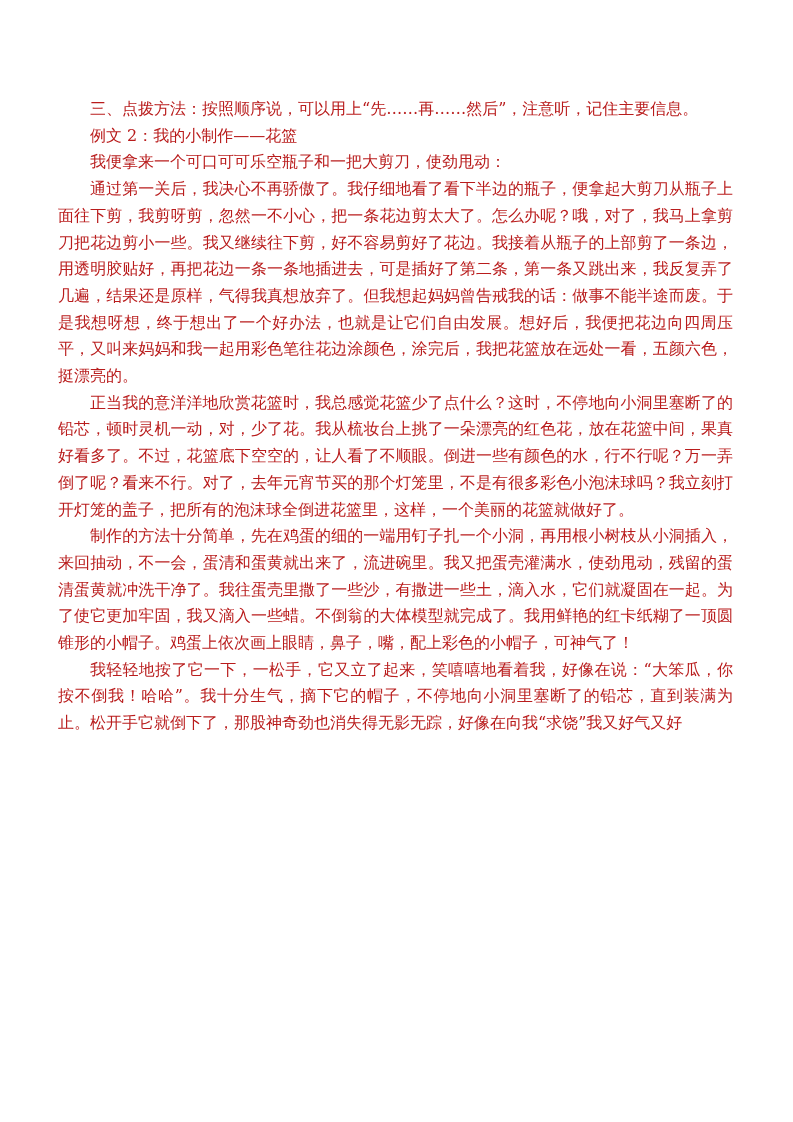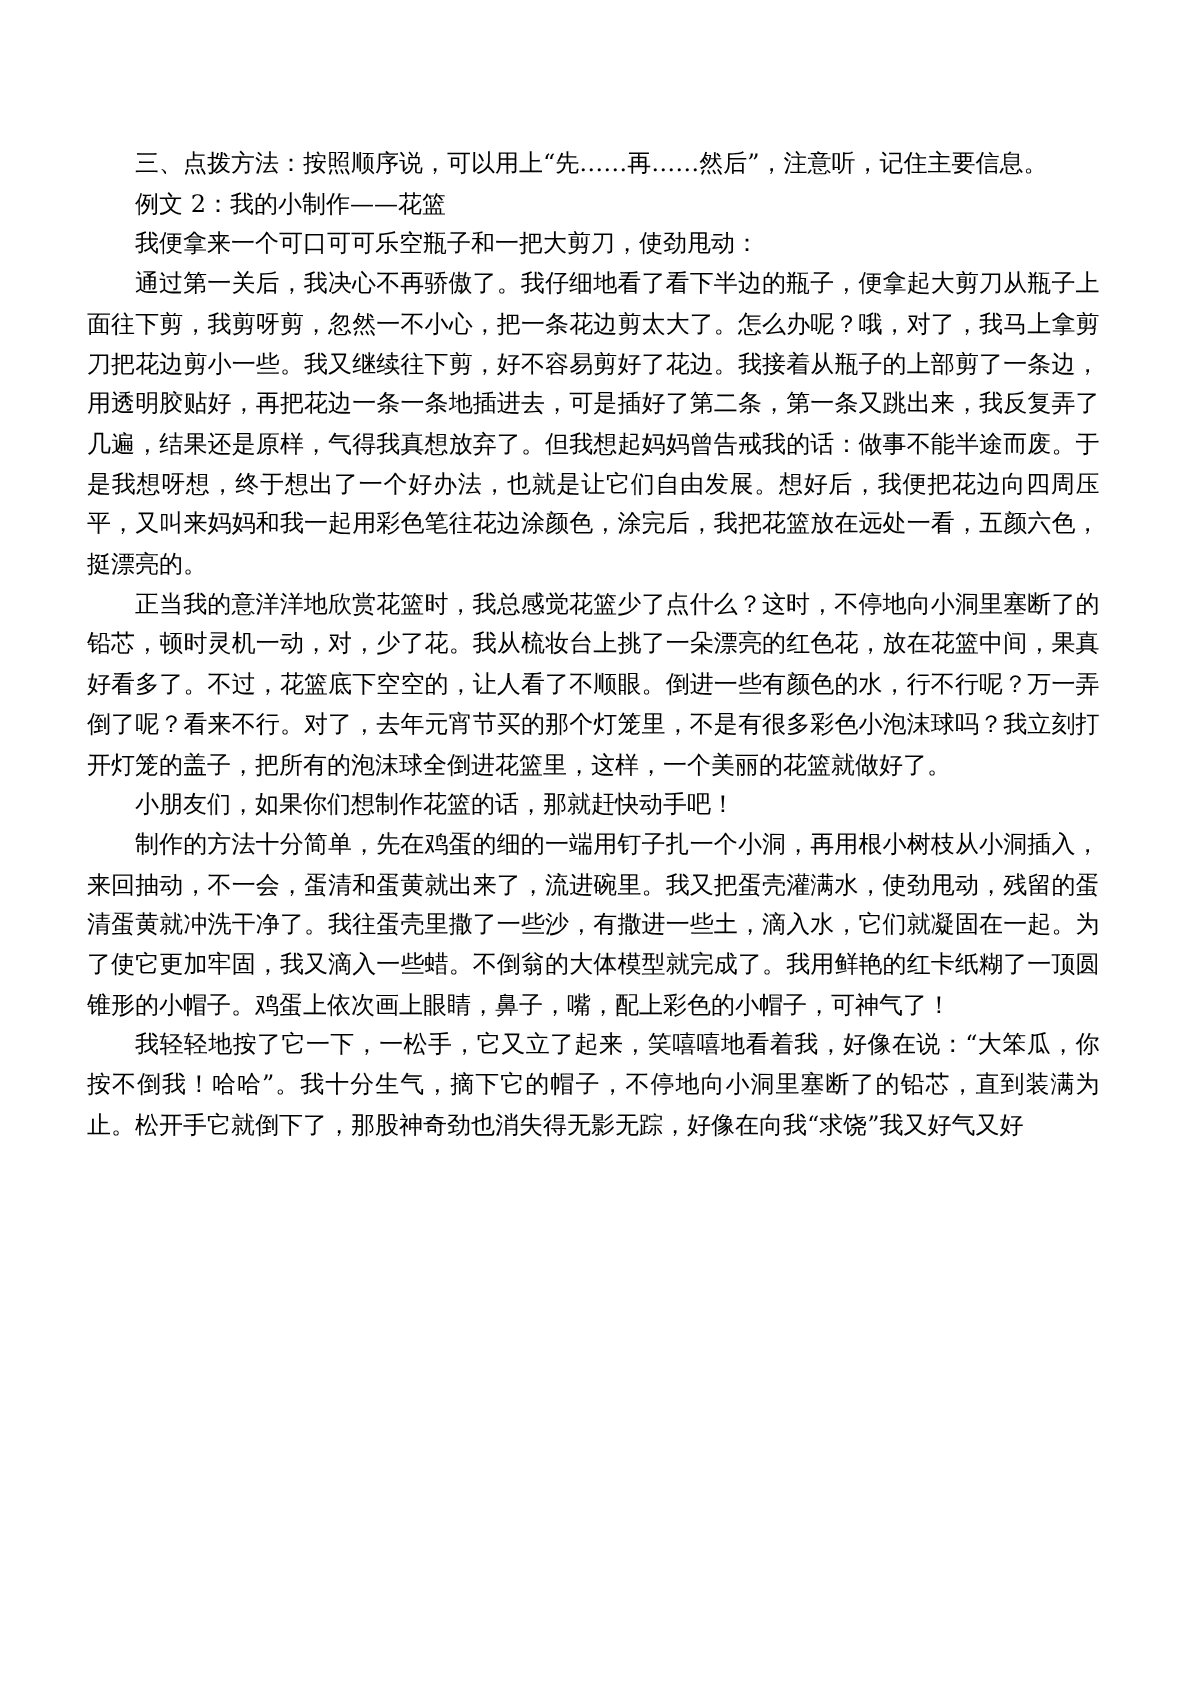--- a/index.html
+++ b/index.html
@@ -20,30 +20,29 @@
     background: #ffffff;
   }
   .para {
     margin: 0;
     padding: 0;
     text-indent: 2em;
     text-align: justify;
     font-family: "DejaVu Serif", "Liberation Serif", serif;
     font-size: 16px;
     line-height: 26.7px;
-    color: #000000;
+    color: #b91c1c;
     letter-spacing: 0px;
     word-break: break-all;
   }
 </style>
 </head>
 <body>
 
 <div class="page">
   <p class="para">三、点拨方法：按照顺序说，可以用上“先……再……然后”，注意听，记住主要信息。</p>
   <p class="para">例文 2：我的小制作——花篮</p>
   <p class="para">我便拿来一个可口可可乐空瓶子和一把大剪刀，使劲甩动：</p>
   <p class="para">通过第一关后，我决心不再骄傲了。我仔细地看了看下半边的瓶子，便拿起大剪刀从瓶子上面往下剪，我剪呀剪，忽然一不小心，把一条花边剪太大了。怎么办呢？哦，对了，我马上拿剪刀把花边剪小一些。我又继续往下剪，好不容易剪好了花边。我接着从瓶子的上部剪了一条边，用透明胶贴好，再把花边一条一条地插进去，可是插好了第二条，第一条又跳出来，我反复弄了几遍，结果还是原样，气得我真想放弃了。但我想起妈妈曾告戒我的话：做事不能半途而废。于是我想呀想，终于想出了一个好办法，也就是让它们自由发展。想好后，我便把花边向四周压平，又叫来妈妈和我一起用彩色笔往花边涂颜色，涂完后，我把花篮放在远处一看，五颜六色，挺漂亮的。</p>
   <p class="para">正当我的意洋洋地欣赏花篮时，我总感觉花篮少了点什么？这时，不停地向小洞里塞断了的铅芯，顿时灵机一动，对，少了花。我从梳妆台上挑了一朵漂亮的红色花，放在花篮中间，果真好看多了。不过，花篮底下空空的，让人看了不顺眼。倒进一些有颜色的水，行不行呢？万一弄倒了呢？看来不行。对了，去年元宵节买的那个灯笼里，不是有很多彩色小泡沫球吗？我立刻打开灯笼的盖子，把所有的泡沫球全倒进花篮里，这样，一个美丽的花篮就做好了。</p>
-  <p class="para">小朋友们，如果你们想制作花篮的话，那就赶快动手吧！</p>
   <p class="para">制作的方法十分简单，先在鸡蛋的细的一端用钉子扎一个小洞，再用根小树枝从小洞插入，来回抽动，不一会，蛋清和蛋黄就出来了，流进碗里。我又把蛋壳灌满水，使劲甩动，残留的蛋清蛋黄就冲洗干净了。我往蛋壳里撒了一些沙，有撒进一些土，滴入水，它们就凝固在一起。为了使它更加牢固，我又滴入一些蜡。不倒翁的大体模型就完成了。我用鲜艳的红卡纸糊了一顶圆锥形的小帽子。鸡蛋上依次画上眼睛，鼻子，嘴，配上彩色的小帽子，可神气了！</p>
   <p class="para">我轻轻地按了它一下，一松手，它又立了起来，笑嘻嘻地看着我，好像在说：“大笨瓜，你按不倒我！哈哈”。我十分生气，摘下它的帽子，不停地向小洞里塞断了的铅芯，直到装满为止。松开手它就倒下了，那股神奇劲也消失得无影无踪，好像在向我“求饶”我又好气又好</p>
 </div>
 
 </body></html>

